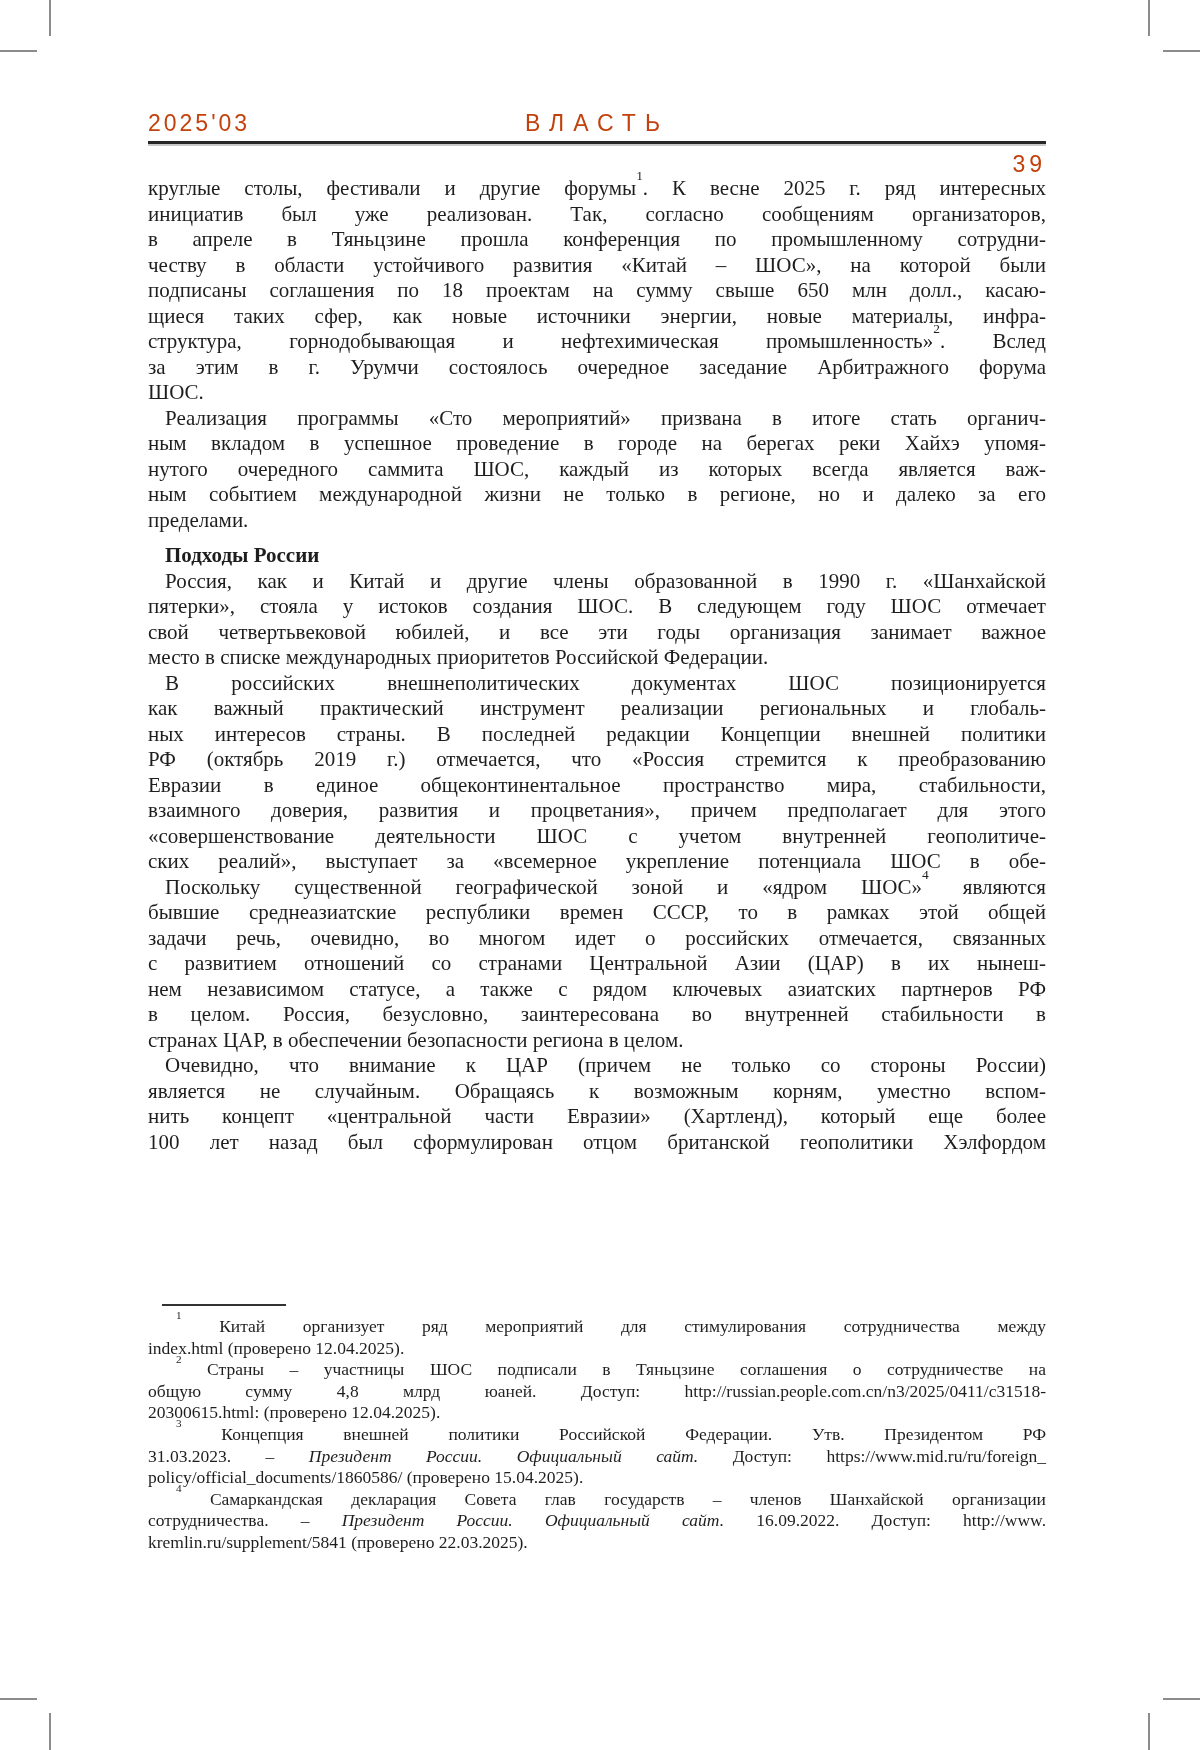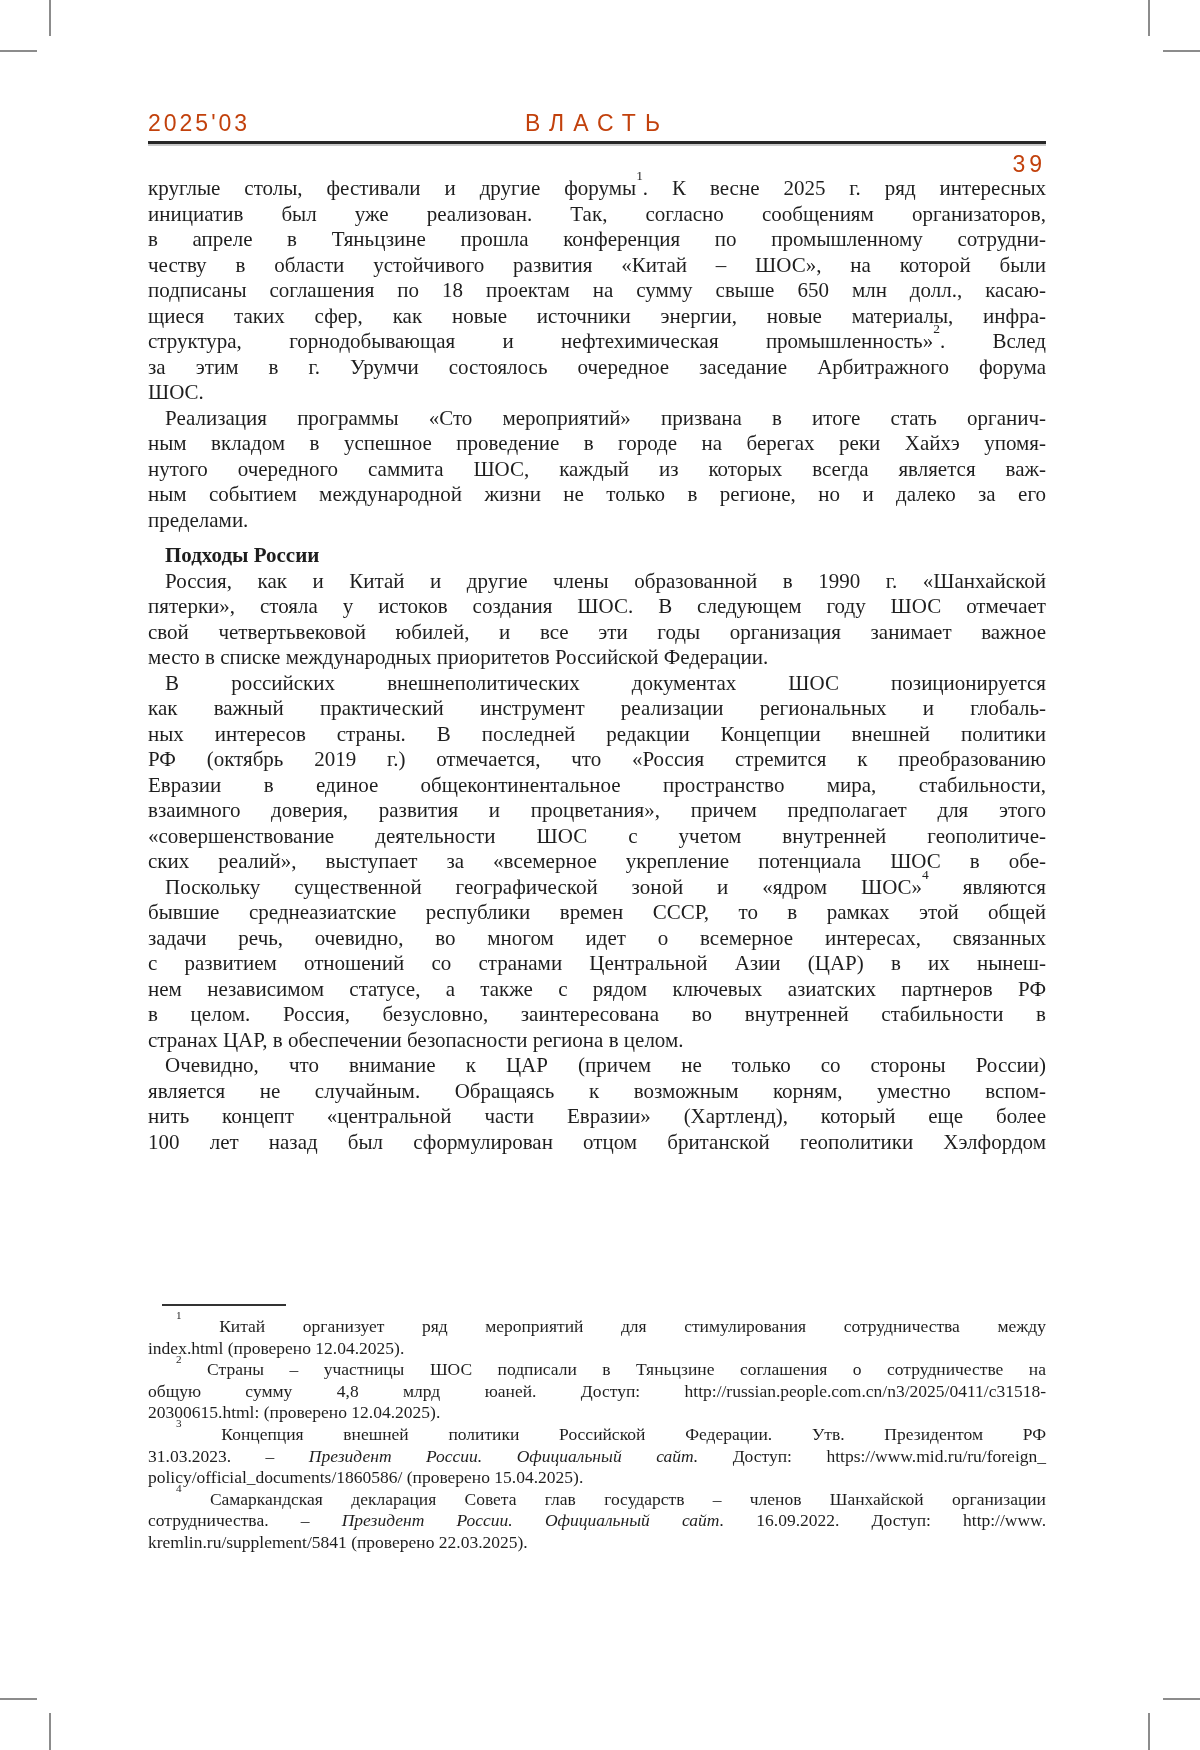--- a/index.html
+++ b/index.html
@@ -92,21 +92,21 @@
         <div class="line">ных интересов страны. В последней редакции Концепции внешней политики</div>
         <div class="line">РФ (октябрь 2019 г.) отмечается, что «Россия стремится к преобразованию</div>
         <div class="line">Евразии в единое общеконтинентальное пространство мира, стабильности,</div>
         <div class="line">взаимного доверия, развития и процветания», причем предполагает для этого</div>
         <div class="line">«совершенствование деятельности ШОС с учетом внутренней геополитиче-</div>
         <div class="line">ских реалий», выступает за «всемерное укрепление потенциала ШОС в обе-</div>
       </div>
       <div class="para">
         <div class="line indent">Поскольку существенной географической зоной и «ядром ШОС»<sup>4</sup> являются</div>
         <div class="line">бывшие среднеазиатские республики времен СССР, то в рамках этой общей</div>
-        <div class="line">задачи речь, очевидно, во многом идет о всемерное интересах, связанных</div>
+        <div class="line">задачи речь, очевидно, во многом идет о российских отмечается, связанных</div>
         <div class="line">с развитием отношений со странами Центральной Азии (ЦАР) в их нынеш-</div>
         <div class="line">нем независимом статусе, а также с рядом ключевых азиатских партнеров РФ</div>
         <div class="line">в целом. Россия, безусловно, заинтересована во внутренней стабильности в</div>
         <div class="line last">странах ЦАР, в обеспечении безопасности региона в целом.</div>
       </div>
       <div class="para">
         <div class="line indent">Очевидно, что внимание к ЦАР (причем не только со стороны России)</div>
         <div class="line">является не случайным. Обращаясь к возможным корням, уместно вспом-</div>
         <div class="line">нить концепт «центральной части Евразии» (Хартленд), который еще более</div>
         <div class="line">100 лет назад был сформулирован отцом британской геополитики Хэлфордом</div>

